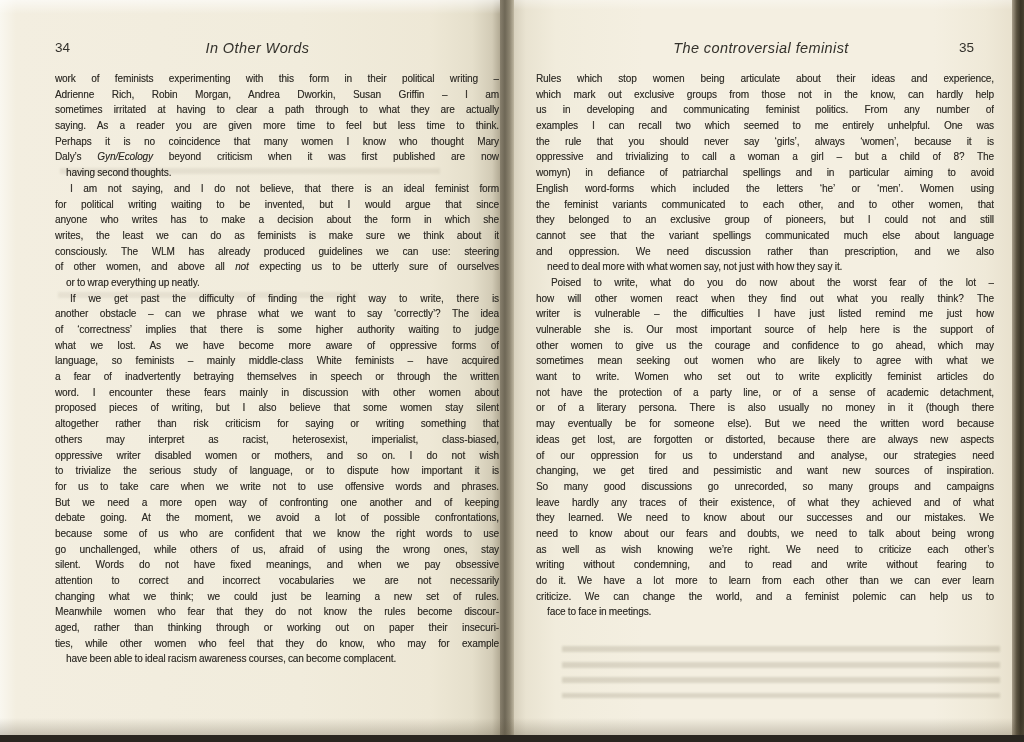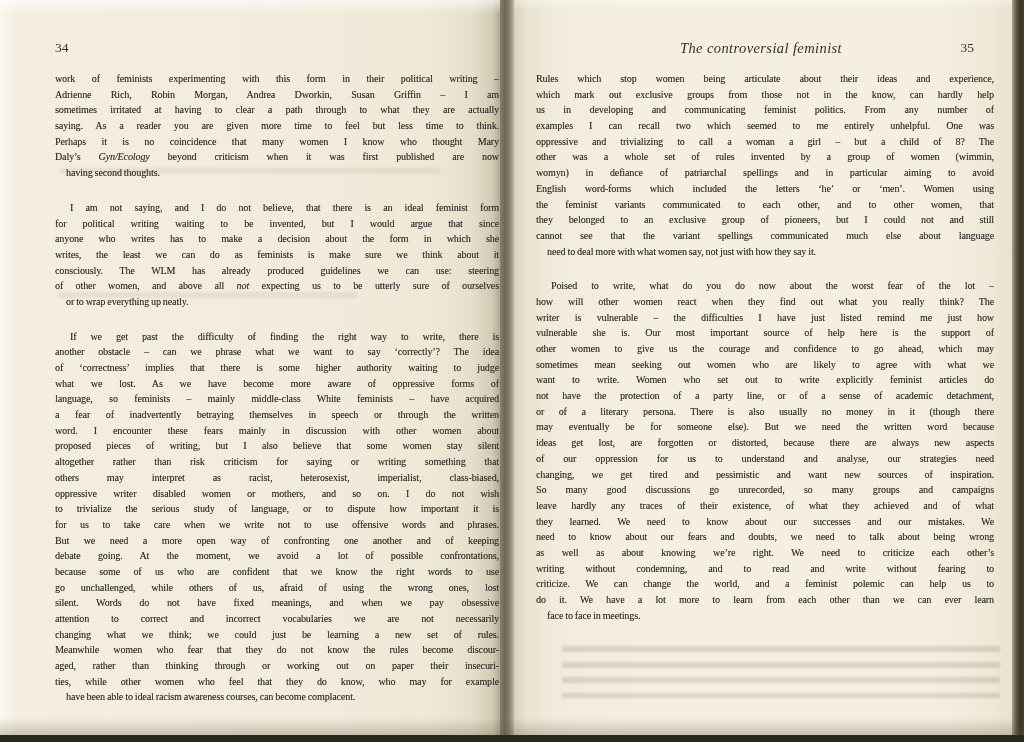--- a/index.html
+++ b/index.html
@@ -1,18 +1,18 @@
 <!DOCTYPE html>
 <html><head>
 <meta charset="utf-8">
 <style>
   html,body { margin:0; padding:0; background:#3a352b; }
   .scan {
     position:relative; width:1024px; height:742px; overflow:hidden;
-    font-family:Liberation Serif, serif; background:#ef4444;
+    font-family:Liberation Sans, sans-serif; background:#ef4444;
   }
   .page { position:absolute; top:0; height:742px; }
   .page-left {
     left:0; width:500px;
     background:
       linear-gradient(to bottom, rgba(255,255,255,.6) 0px, rgba(255,255,255,0) 14px),
       linear-gradient(to right, #f9f7ef 0px, #f3eee0 16px, #f1ecdc 300px, #eee8d6 430px, #e5dfcb 472px, #d2cbb6 492px, #b2aa94 500px);
   }
   .gutter {
     position:absolute; top:0; left:500px; width:14px; height:742px;
@@ -45,38 +45,39 @@
   .pg-body {
     position:absolute; top:71px; font-size:10px; line-height:15.7px;
     color:#2d2b26; letter-spacing:-0.1px; word-spacing:-0.4px;
     text-shadow:0.2px 0.2px 0.35px rgba(62,56,44,.45);
   }
   .page-left  .pg-body { left:55px;  width:444px; }
   .page-right .pg-body { left:22px;  width:458px; }
   .para { margin:0; }
   .line { text-align:justify; text-align-last:justify; max-height:15.7px; overflow:hidden; }
   .line.last { text-align-last:auto;margin-left:11px; }
-  .line.indent { text-indent:15px;margin-top:19px; }
+  .line.indent { text-indent:15px; }
   .ghost {
     position:absolute; pointer-events:none; filter:blur(1.3px);
     background:repeating-linear-gradient(to bottom, rgba(122,112,86,.20) 0 6px, rgba(122,112,86,0) 6px 15.7px);
   }
   .ghost-right { left:48px; top:646px; width:438px; height:52px; }
   .ghost-left-a { left:60px; top:168px; width:380px; height:9px; opacity:.55; }
   .ghost-left-b { left:58px; top:292px; width:300px; height:9px; opacity:.5; }
   i { font-style:italic; }
 </style>
 </head>
 <body>
 
 <div class="scan">
 
   <div class="page page-left">
     <div class="pg-header">
       <span class="pagenum">34</span>
+      <span class="running">In Other Words</span>
     </div>
     <div class="ghost ghost-left-a"></div>
     <div class="ghost ghost-left-b"></div>
     <div class="pg-body">
         <div class="para">
           <div class="line">work of feminists experimenting with this form in their political writing –</div>
           <div class="line">Adrienne Rich, Robin Morgan, Andrea Dworkin, Susan Griffin – I am</div>
           <div class="line">sometimes irritated at having to clear a path through to what they are actually</div>
           <div class="line">saying. As a reader you are given more time to feel but less time to think.</div>
           <div class="line">Perhaps it is no coincidence that many women I know who thought Mary</div>
@@ -102,21 +103,21 @@
           <div class="line">word. I encounter these fears mainly in discussion with other women about</div>
           <div class="line">proposed pieces of writing, but I also believe that some women stay silent</div>
           <div class="line">altogether rather than risk criticism for saying or writing something that</div>
           <div class="line">others may interpret as racist, heterosexist, imperialist, class-biased,</div>
           <div class="line">oppressive writer disabled women or mothers, and so on. I do not wish</div>
           <div class="line">to trivialize the serious study of language, or to dispute how important it is</div>
           <div class="line">for us to take care when we write not to use offensive words and phrases.</div>
           <div class="line">But we need a more open way of confronting one another and of keeping</div>
           <div class="line">debate going. At the moment, we avoid a lot of possible confrontations,</div>
           <div class="line">because some of us who are confident that we know the right words to use</div>
-          <div class="line">go unchallenged, while others of us, afraid of using the wrong ones, lost</div>
+          <div class="line">go unchallenged, while others of us, afraid of using the wrong ones, stay</div>
           <div class="line">silent. Words do not have fixed meanings, and when we pay obsessive</div>
           <div class="line">attention to correct and incorrect vocabularies we are not necessarily</div>
           <div class="line">changing what we think; we could just be learning a new set of rules.</div>
           <div class="line">Meanwhile women who fear that they do not know the rules become discour-</div>
           <div class="line">aged, rather than thinking through or working out on paper their insecuri-</div>
           <div class="line">ties, while other women who feel that they do know, who may for example</div>
           <div class="line last">have been able to ideal racism awareness courses, can become complacent.</div>
         </div>
       </div>
   </div>
@@ -127,51 +128,52 @@
     <div class="pg-header">
       <span class="running">The controversial feminist</span>
       <span class="pagenum">35</span>
     </div>
     <div class="pg-body">
         <div class="para">
           <div class="line">Rules which stop women being articulate about their ideas and experience,</div>
           <div class="line">which mark out exclusive groups from those not in the know, can hardly help</div>
           <div class="line">us in developing and communicating feminist politics. From any number of</div>
           <div class="line">examples I can recall two which seemed to me entirely unhelpful. One was</div>
+          <div class="line">the rule that you should never say ‘girls’, always ‘women’, because it is</div>
           <div class="line">oppressive and trivializing to call a woman a girl – but a child of 8? The</div>
-          <div class="line">other was a whole set of rules invented by a group of women (wimmin,</div>
           <div class="line">womyn) in defiance of patriarchal spellings and in particular aiming to avoid</div>
           <div class="line">English word-forms which included the letters ‘he’ or ‘men’. Women using</div>
           <div class="line">the feminist variants communicated to each other, and to other women, that</div>
           <div class="line">they belonged to an exclusive group of pioneers, but I could not and still</div>
           <div class="line">cannot see that the variant spellings communicated much else about language</div>
+          <div class="line">and oppression. We need discussion rather than prescription, and we also</div>
           <div class="line last">need to deal more with what women say, not just with how they say it.</div>
         </div>
         <div class="para">
           <div class="line indent">Poised to write, what do you do now about the worst fear of the lot –</div>
           <div class="line">how will other women react when they find out what you really think? The</div>
           <div class="line">writer is vulnerable – the difficulties I have just listed remind me just how</div>
           <div class="line">vulnerable she is. Our most important source of help here is the support of</div>
           <div class="line">other women to give us the courage and confidence to go ahead, which may</div>
           <div class="line">sometimes mean seeking out women who are likely to agree with what we</div>
           <div class="line">want to write. Women who set out to write explicitly feminist articles do</div>
           <div class="line">not have the protection of a party line, or of a sense of academic detachment,</div>
           <div class="line">or of a literary persona. There is also usually no money in it (though there</div>
           <div class="line">may eventually be for someone else). But we need the written word because</div>
           <div class="line">ideas get lost, are forgotten or distorted, because there are always new aspects</div>
           <div class="line">of our oppression for us to understand and analyse, our strategies need</div>
           <div class="line">changing, we get tired and pessimistic and want new sources of inspiration.</div>
           <div class="line">So many good discussions go unrecorded, so many groups and campaigns</div>
           <div class="line">leave hardly any traces of their existence, of what they achieved and of what</div>
           <div class="line">they learned. We need to know about our successes and our mistakes. We</div>
           <div class="line">need to know about our fears and doubts, we need to talk about being wrong</div>
-          <div class="line">as well as about knowing we’re right. We need to criticize each other’s</div>
+          <div class="line">as well as wish knowing we’re right. We need to criticize each other’s</div>
           <div class="line">writing without condemning, and to read and write without fearing to</div>
+          <div class="line">do it. We have a lot more to learn from each other than we can ever learn</div>
           <div class="line">criticize. We can change the world, and a feminist polemic can help us to</div>
-          <div class="line">do it. We have a lot more to learn from each other than we can ever learn</div>
           <div class="line last">face to face in meetings.</div>
         </div>
       </div>
     <div class="ghost ghost-right"></div>
   </div>
 
   <div class="edge-right"></div>
   <div class="bottom-shade"></div>
   <div class="edge-bottom"></div>
 

